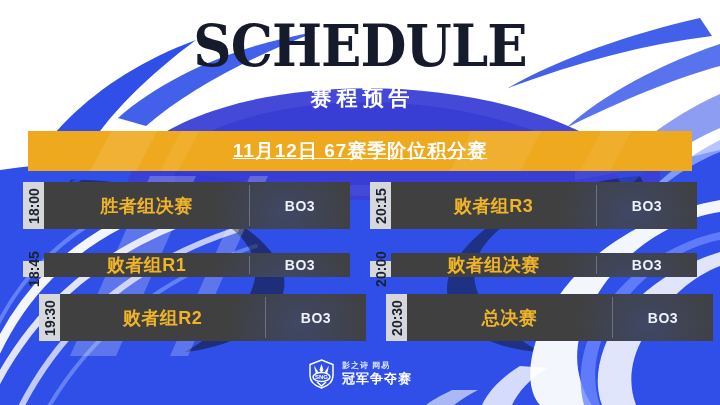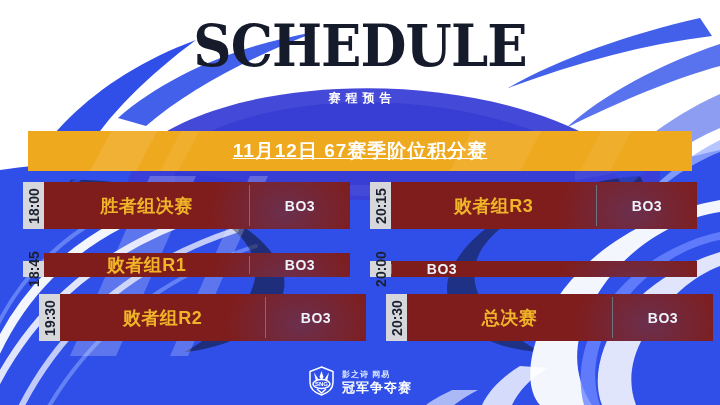--- a/index.html
+++ b/index.html
@@ -26,21 +26,21 @@
     font-weight:700;
     font-size:57px;
     letter-spacing:-1px;
     color:#161b2c;
     line-height:62px;
     transform:scaleX(0.93);
   }
   .subtitle{
     position:absolute;left:0;top:88px;width:720px;
     text-align:center;
-    font-size:12px;font-weight:700;color:#ffffff;
+    font-size:21px;font-weight:700;color:#ffffff;
     letter-spacing:5px;
     text-indent:5px;
     line-height:20px;
   }
 
   
   .banner{
     position:absolute;left:28px;top:131px;width:664px;height:40px;z-index:6;
     background:#efa91e;
     overflow:hidden;
@@ -83,21 +83,21 @@
     position:relative;
   }
   .time-chip span{
     transform:rotate(-90deg);
     white-space:nowrap;
     font-size:14px;font-weight:700;color:#1b2030;
     letter-spacing:0px;
   }
   .match-card{
     flex:1 1 auto;
-    background:#7f1d1d;
+    background:#404040;
     display:flex;align-items:stretch;
     position:relative;overflow:hidden;
   }
   .match-card .glow{
     position:absolute;right:-10px;top:-30px;width:150px;height:120px;
     background:radial-gradient(ellipse at 50% 50%, rgba(60,90,190,0.30) 0%, rgba(20,26,43,0) 70%);
     pointer-events:none;
   }
   .match-name{
     flex:1 1 auto;
@@ -112,21 +112,21 @@
   .match-format{
     flex:0 0 100px;
     display:flex;align-items:center;justify-content:center;
     color:#eef2fb;font-size:14px;font-weight:700;letter-spacing:0.5px;
     position:relative;z-index:2;
   }
 
   
   .footer{
     position:absolute;left:0;top:352px;width:720px;height:44px;z-index:7;
-    display:flex;align-items:flex-end;justify-content:center;gap:7px;
+    display:flex;align-items:center;justify-content:center;gap:7px;
   }
   .logo-mark{width:27px;height:30px;flex:0 0 27px;}
   .logo-text{display:flex;flex-direction:column;justify-content:center;gap:1px;}
   .logo-top{
     font-size:8px;color:#dce6ff;letter-spacing:1px;font-weight:700;line-height:9px;
   }
   .logo-main{
     font-size:13px;color:#ffffff;font-weight:700;letter-spacing:1px;line-height:16px;
   }
 </style>
@@ -265,20 +265,21 @@
           <div class="match-format">BO3</div>
         </div>
       </div>
 
       <div class="row r1">
         <div class="time-chip">
           <span>20:00</span>
         </div>
         <div class="match-card">
           <div class="glow"></div>
+          <div class="match-name">败者组决赛</div>
           <div class="divider"></div>
           <div class="match-format">BO3</div>
         </div>
       </div>
 
       <div class="row r2">
         <div class="time-chip">
           <span>20:30</span>
         </div>
         <div class="match-card">

